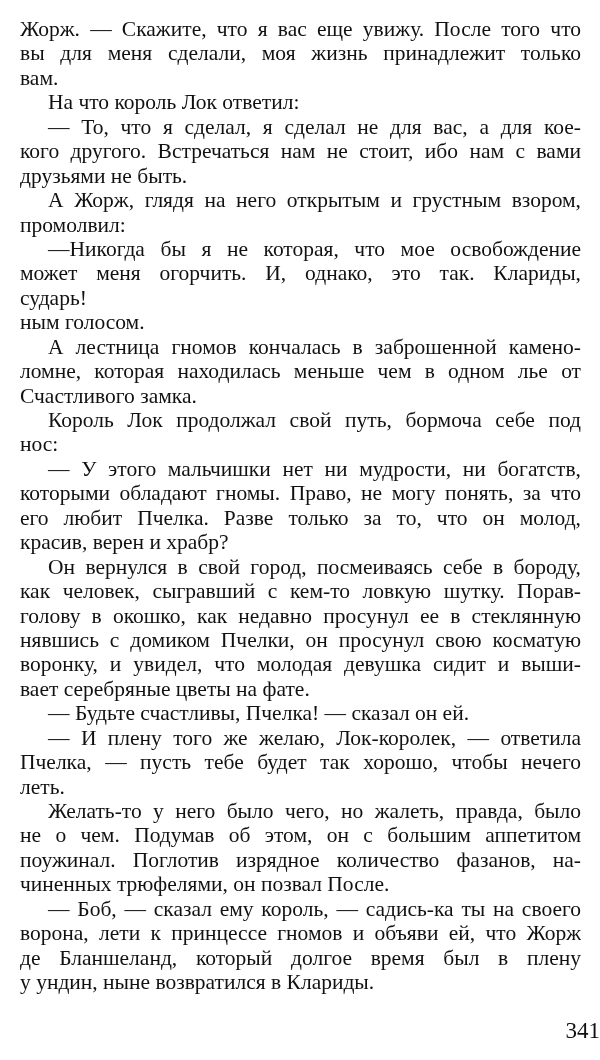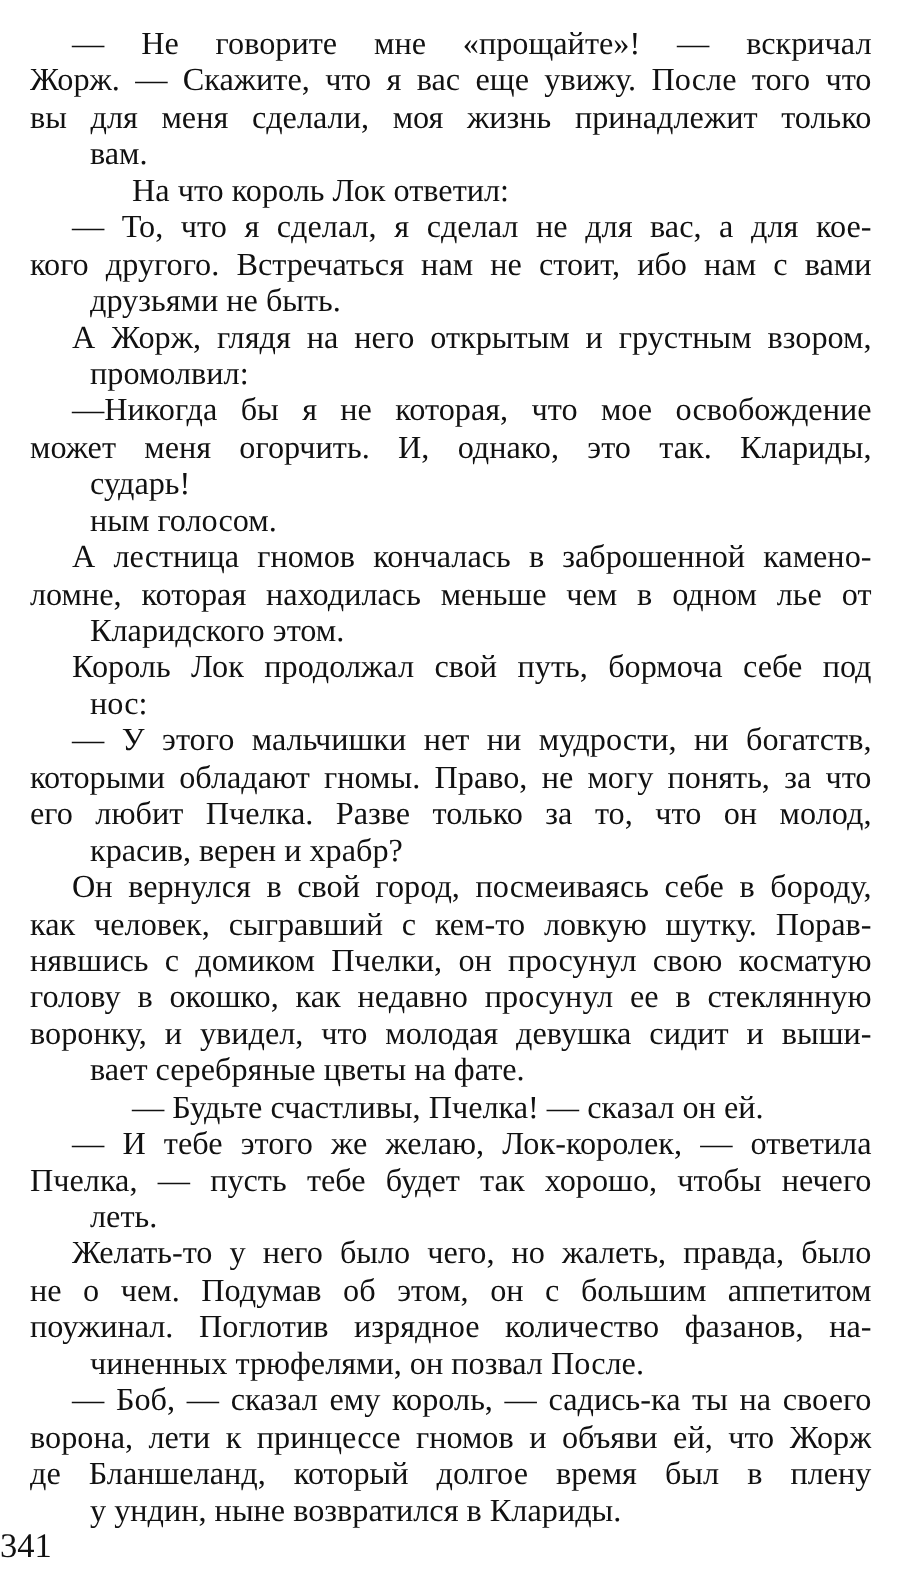--- a/index.html
+++ b/index.html
@@ -3,62 +3,61 @@
 <meta charset="utf-8">
 <style>
   html, body { margin:0; padding:0; background:#ffffff; }
   body { width:600px; height:1060px; position:relative; overflow:hidden; }
   .page {
     position:absolute; left:20px; top:17px; width:561px;
     font-family:"Liberation Serif", "DejaVu Serif", serif;
     font-size:21.5px; line-height:24.45px; color:#111;
   }
   .line { display:block; height:24.45px; text-align:justify; text-align-last:justify; white-space:normal; overflow:hidden; }
-  .line.last { text-align-last:left;margin-left:40px; }
+  .line.last { text-align-last:left; }
   .line.i { text-indent:28px; }
   .pagenum {
-    position:absolute; left:0; width:600px; top:1018px; text-align:left;
+    position:absolute; left:0; width:600px; top:1018px; text-align:right;
     font-family:"Liberation Serif", "DejaVu Serif", serif; font-size:23px; color:#111;
   }
 </style>
 </head>
 <body>
 
 <div class="page" id="page-body">
-    <span class="line i">— Не говорите мне «прощайте»! — вскричал</span>
     <span class="line">Жорж. — Скажите, что я вас еще увижу. После того что</span>
     <span class="line">вы для меня сделали, моя жизнь принадлежит только</span>
     <span class="line last">вам.</span>
     <span class="line i last">На что король Лок ответил:</span>
     <span class="line i">— То, что я сделал, я сделал не для вас, а для кое-</span>
     <span class="line">кого другого. Встречаться нам не стоит, ибо нам с вами</span>
     <span class="line last">друзьями не быть.</span>
     <span class="line i">А Жорж, глядя на него открытым и грустным взором,</span>
     <span class="line last">промолвил:</span>
     <span class="line i">—Никогда бы я не которая, что мое освобождение</span>
     <span class="line">может меня огорчить. И, однако, это так. Клариды,</span>
     <span class="line last">сударь!</span>
     <span class="line last">ным голосом.</span>
     <span class="line i">А лестница гномов кончалась в заброшенной камено-</span>
     <span class="line">ломне, которая находилась меньше чем в одном лье от</span>
-    <span class="line last">Кларидского этом.</span>
+    <span class="line last">Счастливого замка.</span>
     <span class="line i">Король Лок продолжал свой путь, бормоча себе под</span>
     <span class="line last">нос:</span>
     <span class="line i">— У этого мальчишки нет ни мудрости, ни богатств,</span>
     <span class="line">которыми обладают гномы. Право, не могу понять, за что</span>
     <span class="line">его любит Пчелка. Разве только за то, что он молод,</span>
     <span class="line last">красив, верен и храбр?</span>
     <span class="line i">Он вернулся в свой город, посмеиваясь себе в бороду,</span>
     <span class="line">как человек, сыгравший с кем-то ловкую шутку. Порав-</span>
+    <span class="line">голову в окошко, как недавно просунул ее в стеклянную</span>
     <span class="line">нявшись с домиком Пчелки, он просунул свою косматую</span>
-    <span class="line">голову в окошко, как недавно просунул ее в стеклянную</span>
     <span class="line">воронку, и увидел, что молодая девушка сидит и выши-</span>
     <span class="line last">вает серебряные цветы на фате.</span>
     <span class="line i last">— Будьте счастливы, Пчелка! — сказал он ей.</span>
-    <span class="line i">— И тебе этого же желаю, Лок-королек, — ответила</span>
+    <span class="line i">— И плену того же желаю, Лок-королек, — ответила</span>
     <span class="line">Пчелка, — пусть тебе будет так хорошо, чтобы нечего</span>
     <span class="line last">леть.</span>
     <span class="line i">Желать-то у него было чего, но жалеть, правда, было</span>
     <span class="line">не о чем. Подумав об этом, он с большим аппетитом</span>
     <span class="line">поужинал. Поглотив изрядное количество фазанов, на-</span>
     <span class="line last">чиненных трюфелями, он позвал После.</span>
     <span class="line i">— Боб, — сказал ему король, — садись-ка ты на своего</span>
     <span class="line">ворона, лети к принцессе гномов и объяви ей, что Жорж</span>
     <span class="line">де Бланшеланд, который долгое время был в плену</span>
     <span class="line last">у ундин, ныне возвратился в Клариды.</span>

